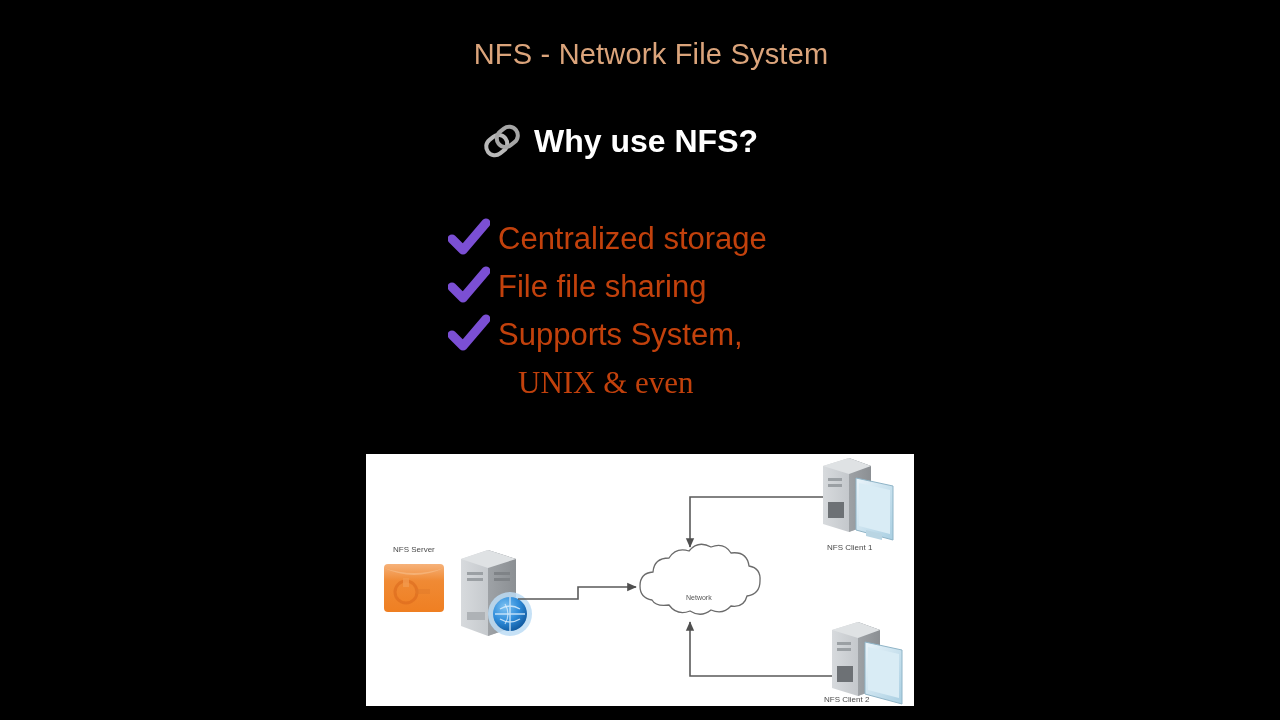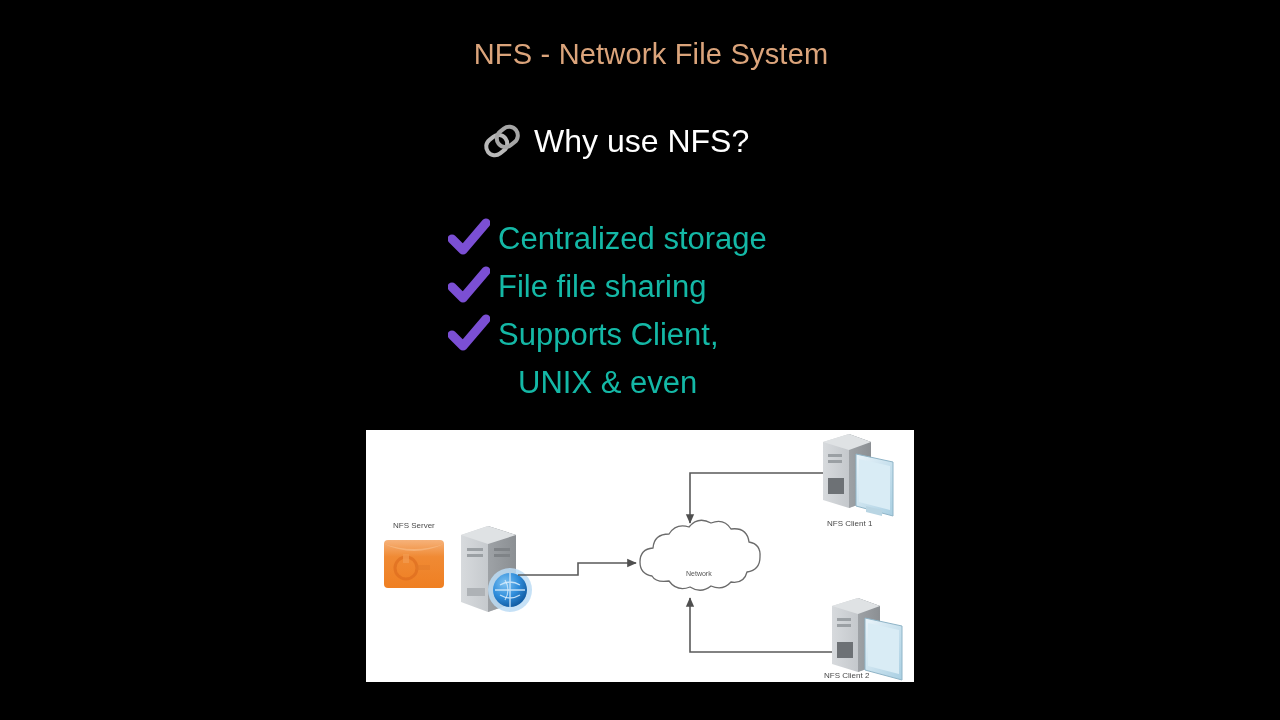--- a/index.html
+++ b/index.html
@@ -49,20 +49,21 @@
     width: 46px;
     height: 46px;
     display: block;
     flex: 0 0 auto;
   }
   .heading-text {
     font-size: 32px;
     color: #ffffff;
     line-height: 1;
     white-space: pre;
+    font-weight: bold;
   }
 
   
   .bullets {
     position: absolute;
     top: 214px;
     left: 440px;
     width: 520px;
   }
   .bullet-line {
@@ -77,36 +78,37 @@
     align-items: center;
     justify-content: center;
   }
   .check-icon {
     width: 42px;
     height: 40px;
     display: block;
   }
   .bullet-text {
     font-size: 31px;
-    color: #14b8a6;
+    color: #c2410c;
     white-space: pre;
     line-height: 1;
   }
   .bullet-line.cont .bullet-text {
     padding-left: 16px;
   }
   .bullet-line.cont2 .bullet-text {
     padding-left: 20px;
+    font-family: Liberation Serif, serif;
   }
 
   
   .diagram-frame {
     position: absolute;
     left: 366px;
-    top: 430px;
+    top: 454px;
     width: 548px;
     height: 252px;
     background: #0f766e;
     overflow: hidden;
   }
   .diagram-frame svg {
     display: block;
   }
   .dg-label {
     font-family: "Liberation Sans", sans-serif;
@@ -158,21 +160,21 @@
       <span class="bullet-text">File file sharing</span>
     </div>
 
 
     <div class="bullet-line">
       <span class="check-slot">
         <svg class="check-icon" viewBox="0 0 42 40" aria-hidden="true">
           <path d="M4 21 L15 32 L38 5" fill="none" stroke="#7b4fd4" stroke-width="9" stroke-linecap="round" stroke-linejoin="round"></path>
         </svg>
       </span>
-      <span class="bullet-text">Supports Client,</span>
+      <span class="bullet-text">Supports System,</span>
     </div>
 
     <div class="bullet-line cont2">
       <span class="check-slot"></span>
       <span class="bullet-text">UNIX &amp; even</span>
     </div>
 
   </div>
 
   <div class="diagram-frame">

